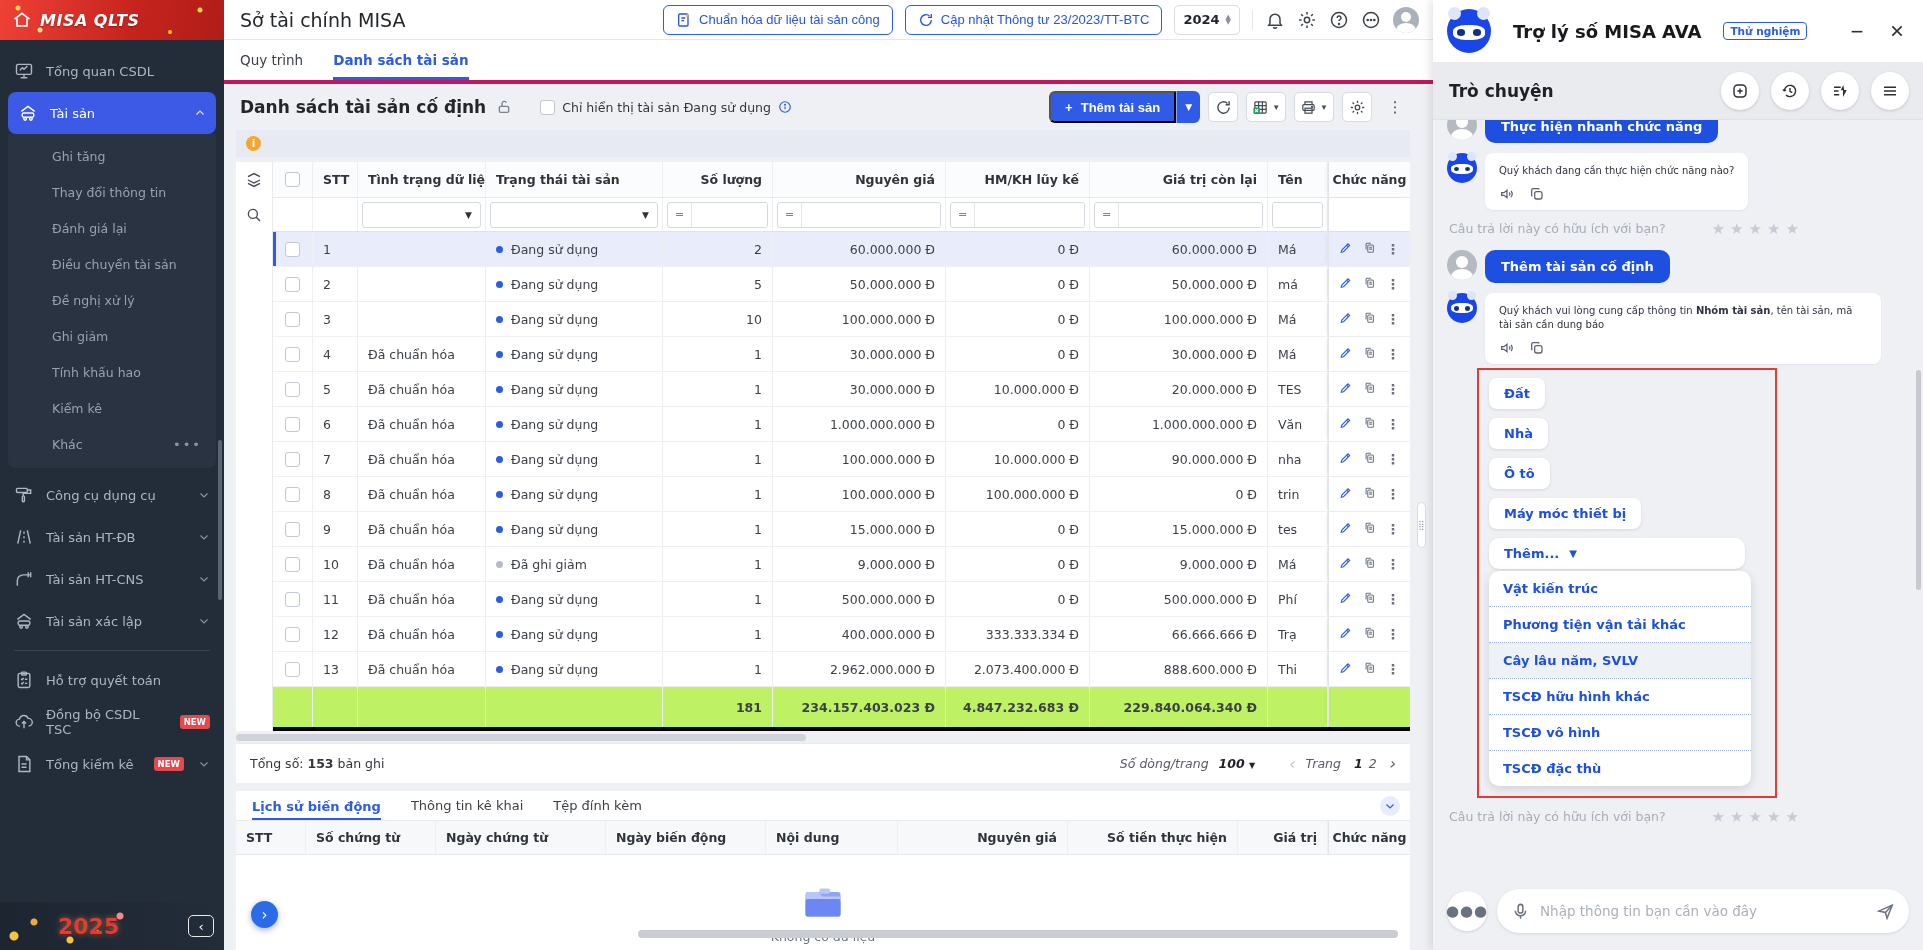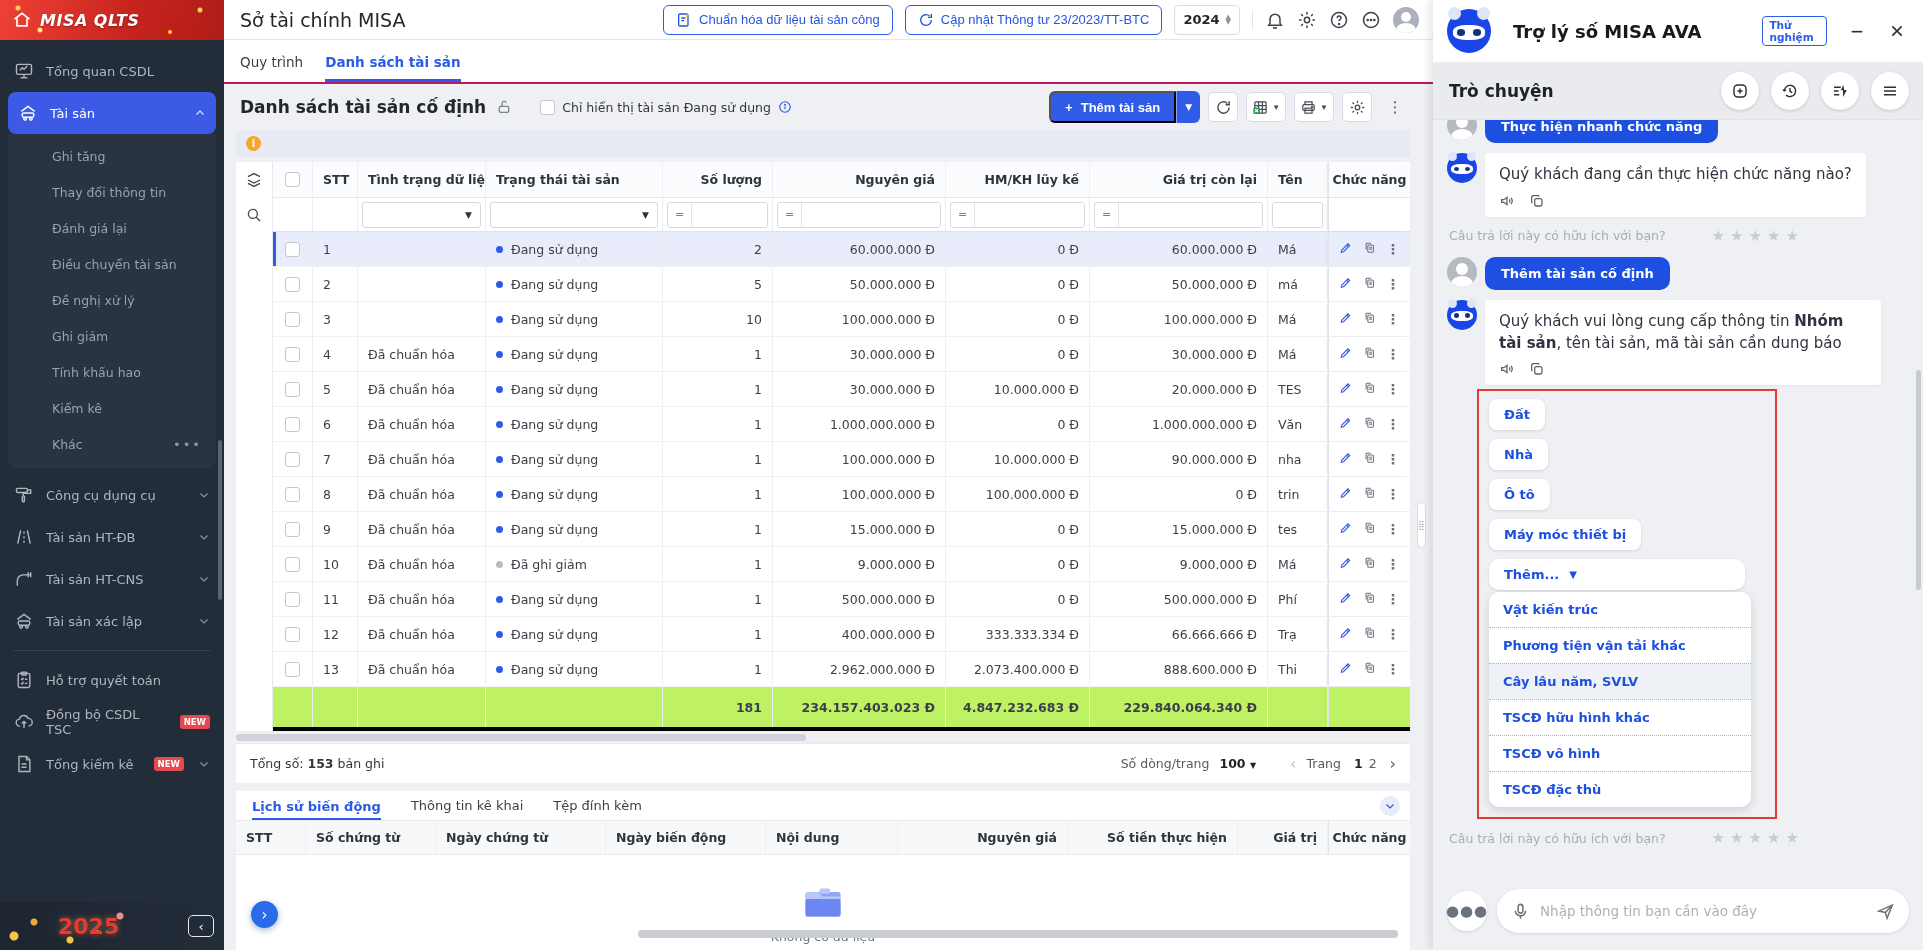--- a/index.html
+++ b/index.html
@@ -37,21 +37,21 @@
   .btn-outline { height:30px; border:1px solid #2b5ce6; border-radius:6px; color:#2456e0; background:#fff; display:flex; align-items:center; gap:7px; padding:0 12px; font-size:13px; font-weight:500; cursor:pointer; white-space:nowrap; }
   .btn-outline .ic { width:16px; height:16px; }
   .year-box { height:30px; border:1px solid #d8dbe1; border-radius:5px; background:#fff; display:flex; align-items:center; gap:6px; padding:0 8px; font-size:13px; font-weight:bold; color:#22252a; cursor:pointer; }
   .spin { display:flex; flex-direction:column; line-height:5px; font-size:7px; color:#8a8f99; }
   .v-div { width:1px; height:20px; background:#e3e5e9; }
   .hd-ic { width:20px; height:20px; color:#3c424c; cursor:pointer; }
   .avatar { width:26px; height:26px; border-radius:50%; background:#aab1bb; position:relative; overflow:hidden; cursor:pointer; }
   .avatar::before{content:"";position:absolute;left:8px;top:5px;width:10px;height:10px;border-radius:50%;background:#fff;}
   .avatar::after{content:"";position:absolute;left:3px;top:16px;width:20px;height:14px;border-radius:50%;background:#fff;}
 
-  .tabs-row { height:44px; background:#fff; border-bottom:2px solid #be185d; display:flex; align-items:flex-end; gap:22px; padding:0 16px; }
+  .tabs-row { height:44px; background:#fff; border-bottom:4px solid #be185d; display:flex; align-items:flex-end; gap:30px; padding:0 16px; }
   .tab { font-size:13.5px; color:#3c4048; padding-bottom:12px; cursor:pointer; }
   .tab.active { color:#2b5ce6; font-weight:600; border-bottom:3px solid #2b5ce6; padding-bottom:9px; }
 
   .toolbar { height:46px; display:flex; align-items:center; padding:0 23px 0 16px; gap:10px; }
   .page-title { font-size:17px; font-weight:bold; color:#23262b; }
   .lock-ic { width:16px; height:16px; color:#7b828e; }
   .chk-row { display:flex; align-items:center; gap:7px; margin-left:18px; font-size:12.5px; color:#33363d; }
   .chk { width:15px; height:15px; border:1.5px solid #c2c7d0; border-radius:3px; background:#fff; cursor:pointer; }
   .info-ic { width:14px; height:14px; color:#2b5ce6; }
   .tools { margin-left:auto; display:flex; align-items:center; gap:8px; }
@@ -87,21 +87,21 @@
   .f-sel { flex:1; height:26px; border:1px solid #d6d9e0; border-radius:3px; background:#fff; display:flex; align-items:center; justify-content:flex-end; padding:0 8px; font-size:9px; color:#2e323a; cursor:pointer; }
   .f-num { flex:1; height:26px; border:1px solid #d6d9e0; border-radius:3px; background:#fff; display:flex; align-items:stretch; overflow:hidden; }
   .f-num .eq { width:24px; display:flex; align-items:center; justify-content:center; color:#7a818c; font-size:11px; border-right:1px solid #e2e5ea; cursor:pointer; }
   .f-num input { flex:1; border:none; outline:none; min-width:0; padding:0 6px; font-size:12px; }
   .act-ic { width:16px; height:16px; cursor:pointer; }
   .ic-edit { color:#2b5ce6; } .ic-copy { color:#6a7280; } .ic-kebab { color:#6a7280; font-size:14px; font-weight:bold; cursor:pointer; line-height:1; }
 
   .hscroll { height:10px; margin:2px 23px 0 12px; position:relative; }
   .hscroll .thumb { position:absolute; left:0; top:1px; width:570px; height:7px; border-radius:4px; background:#cfd2d8; }
   .list-footer { height:40px; margin:0 23px 0 12px; background:#fff; border-top:1px solid #e8eaee; display:flex; align-items:center; padding:0 14px; font-size:12.5px; color:#33363d;gap:44px; }
-  .lf-right { margin-left:auto; display:flex; align-items:center; gap:10px; color:#565b64; }
+  .lf-right { margin-left:auto; display:flex; align-items:center; gap:10px; color:#565b64;font-style:italic; }
   .pg-num { padding:0 3px; } .pg-num.cur { color:#1e2126; font-weight:bold; }
   .pg-arrow { font-size:16px; line-height:1; cursor:pointer; }
   .pg-prev { color:#c0c4cc; } .pg-next { color:#565b64; }
 
   .bottom-panel { margin:8px 23px 0 12px; background:#fff; }
   .btabs { height:30px; display:flex; align-items:flex-end; gap:30px; padding:0 16px; border-bottom:1px solid #e8eaee; position:relative; }
   .btab { font-size:13px; color:#3c4048; padding-bottom:7px; cursor:pointer; }
   .btab.active { color:#2b5ce6; font-weight:600; border-bottom:2.5px solid #2b5ce6; padding-bottom:4.5px; }
   .btabs .collapse2 { position:absolute; right:10px; top:5px; width:20px; height:20px; border-radius:50%; background:#e9edfb; color:#2b5ce6; display:flex; align-items:center; justify-content:center; cursor:pointer; }
   .bhead { display:flex; height:34px; background:#f7f8fa; border-bottom:1px solid #e6e8ec; }
@@ -119,36 +119,36 @@
   .chat { position:absolute; right:0; top:0; width:490px; height:950px; background:#eef0f3; box-shadow:-3px 0 8px rgba(30,35,50,.12); display:flex; flex-direction:column; }
   .chat-head { height:62px; background:#fff; display:flex; align-items:center; gap:22px; padding:0 18px 0 14px; }
   .ava-logo { width:44px; height:44px; border-radius:50%; background:#1a46e8; position:relative; flex:0 0 44px; }
   .ava-logo.small { width:30px; height:30px; flex:0 0 30px; }
   .ava-ear { position:absolute; width:30%; height:30%; border-radius:50%; background:#dce6f8; top:-4%; }
   .ava-ear.l { left:2%; } .ava-ear.r { right:2%; }
   .ava-face { position:absolute; left:14%; top:36%; width:72%; height:34%; background:#fff; border-radius:40%; }
   .ava-eye { position:absolute; top:28%; width:26%; height:44%; border-radius:50%; background:#12307e; }
   .ava-eye.l{ left:12%; } .ava-eye.r{ right:12%; }
   .chat-title { font-size:18px; font-weight:bold; color:#17191d; white-space:nowrap; }
-  .chat-badge { border:1px solid #2b5ce6; color:#2b5ce6; font-size:10.5px; border-radius:4px; padding:2px 6px; font-weight:600;margin-left:39px; }
+  .chat-badge { border:1px solid #2b5ce6; color:#2b5ce6; font-size:10.5px; border-radius:4px; padding:2px 6px; font-weight:600; }
   .chat-win { margin-left:auto; display:flex; align-items:center; gap:24px; color:#2b2f36; }
   .win-ic { width:16px; height:16px; cursor:pointer; }
   .chat-strip { height:58px; background:#e9ebee; display:flex; align-items:center; padding:0 14px 0 16px; border-bottom:1px solid #e1e3e7; }
   .strip-title { font-size:17px; font-weight:bold; color:#1d2026; }
   .strip-btns { margin-left:auto; display:flex; gap:12px; }
   .circle-btn { width:38px; height:38px; border-radius:50%; background:#fff; box-shadow:0 1px 3px rgba(30,35,50,.18); display:flex; align-items:center; justify-content:center; color:#2b2f36; cursor:pointer; }
   .circle-btn .ic { width:18px; height:18px; }
   .chat-body { flex:1; overflow:hidden; padding:8px 14px 0; position:relative; }
   .msg-row { display:flex; gap:8px; margin-bottom:10px; align-items:flex-start; }
   .u-avatar { width:30px; height:30px; border-radius:50%; background:#b5bac2; position:relative; overflow:hidden; flex:0 0 30px; }
   .u-avatar::before{content:"";position:absolute;left:9px;top:6px;width:12px;height:12px;border-radius:50%;background:#fff;}
   .u-avatar::after{content:"";position:absolute;left:4px;top:19px;width:22px;height:16px;border-radius:50%;background:#fff;}
   .pill { background:#1d4fe0; color:#fff; font-size:13px; font-weight:600; border-radius:10px; padding:9px 16px; width:max-content; }
   .clipped { margin-top:-18px; }
-  .bubble { background:#fff; border-radius:3px; padding:11px 14px 8px; font-size:15px; color:#2f3340; max-width:396px; line-height:1.45; box-shadow:0 1px 2px rgba(30,35,50,.06); }
+  .bubble { background:#fff; border-radius:8px; padding:11px 14px 8px; font-size:10px; color:#2f3340; max-width:396px; line-height:1.45; box-shadow:0 1px 2px rgba(30,35,50,.06); }
   .bub-ics { display:flex; gap:14px; margin-top:7px; color:#5a6170; }
   .bub-ic { width:16px; height:16px; cursor:pointer; }
   .feedback { display:flex; align-items:center; gap:8px; font-size:12.5px; color:#a7adb8; margin:2px 2px 12px; }
   .stars { display:flex; gap:5px; margin-left:38px; color:#c6cbd5; font-size:15px; }
   .stars span { cursor:pointer; }
   .red-box { border:2px solid #e33b36; margin:2px 0 10px 30px; width:300px; padding:8px 10px 10px; }
   .chip { background:#fff; border-radius:8px; box-shadow:0 1px 3px rgba(30,35,50,.12); color:#1d50e0; font-size:13px; font-weight:bold; padding:8px 15px; width:max-content; margin-bottom:9px; cursor:pointer; }
   .chip.more { width:256px; display:flex; align-items:center; gap:10px; margin-bottom:2px; border-radius:10px; }
   .chip.more .car { font-size:10px; }
   .dropdown { background:#fff; border-radius:10px; box-shadow:0 3px 8px rgba(30,35,50,.15); width:262px; overflow:hidden; }

